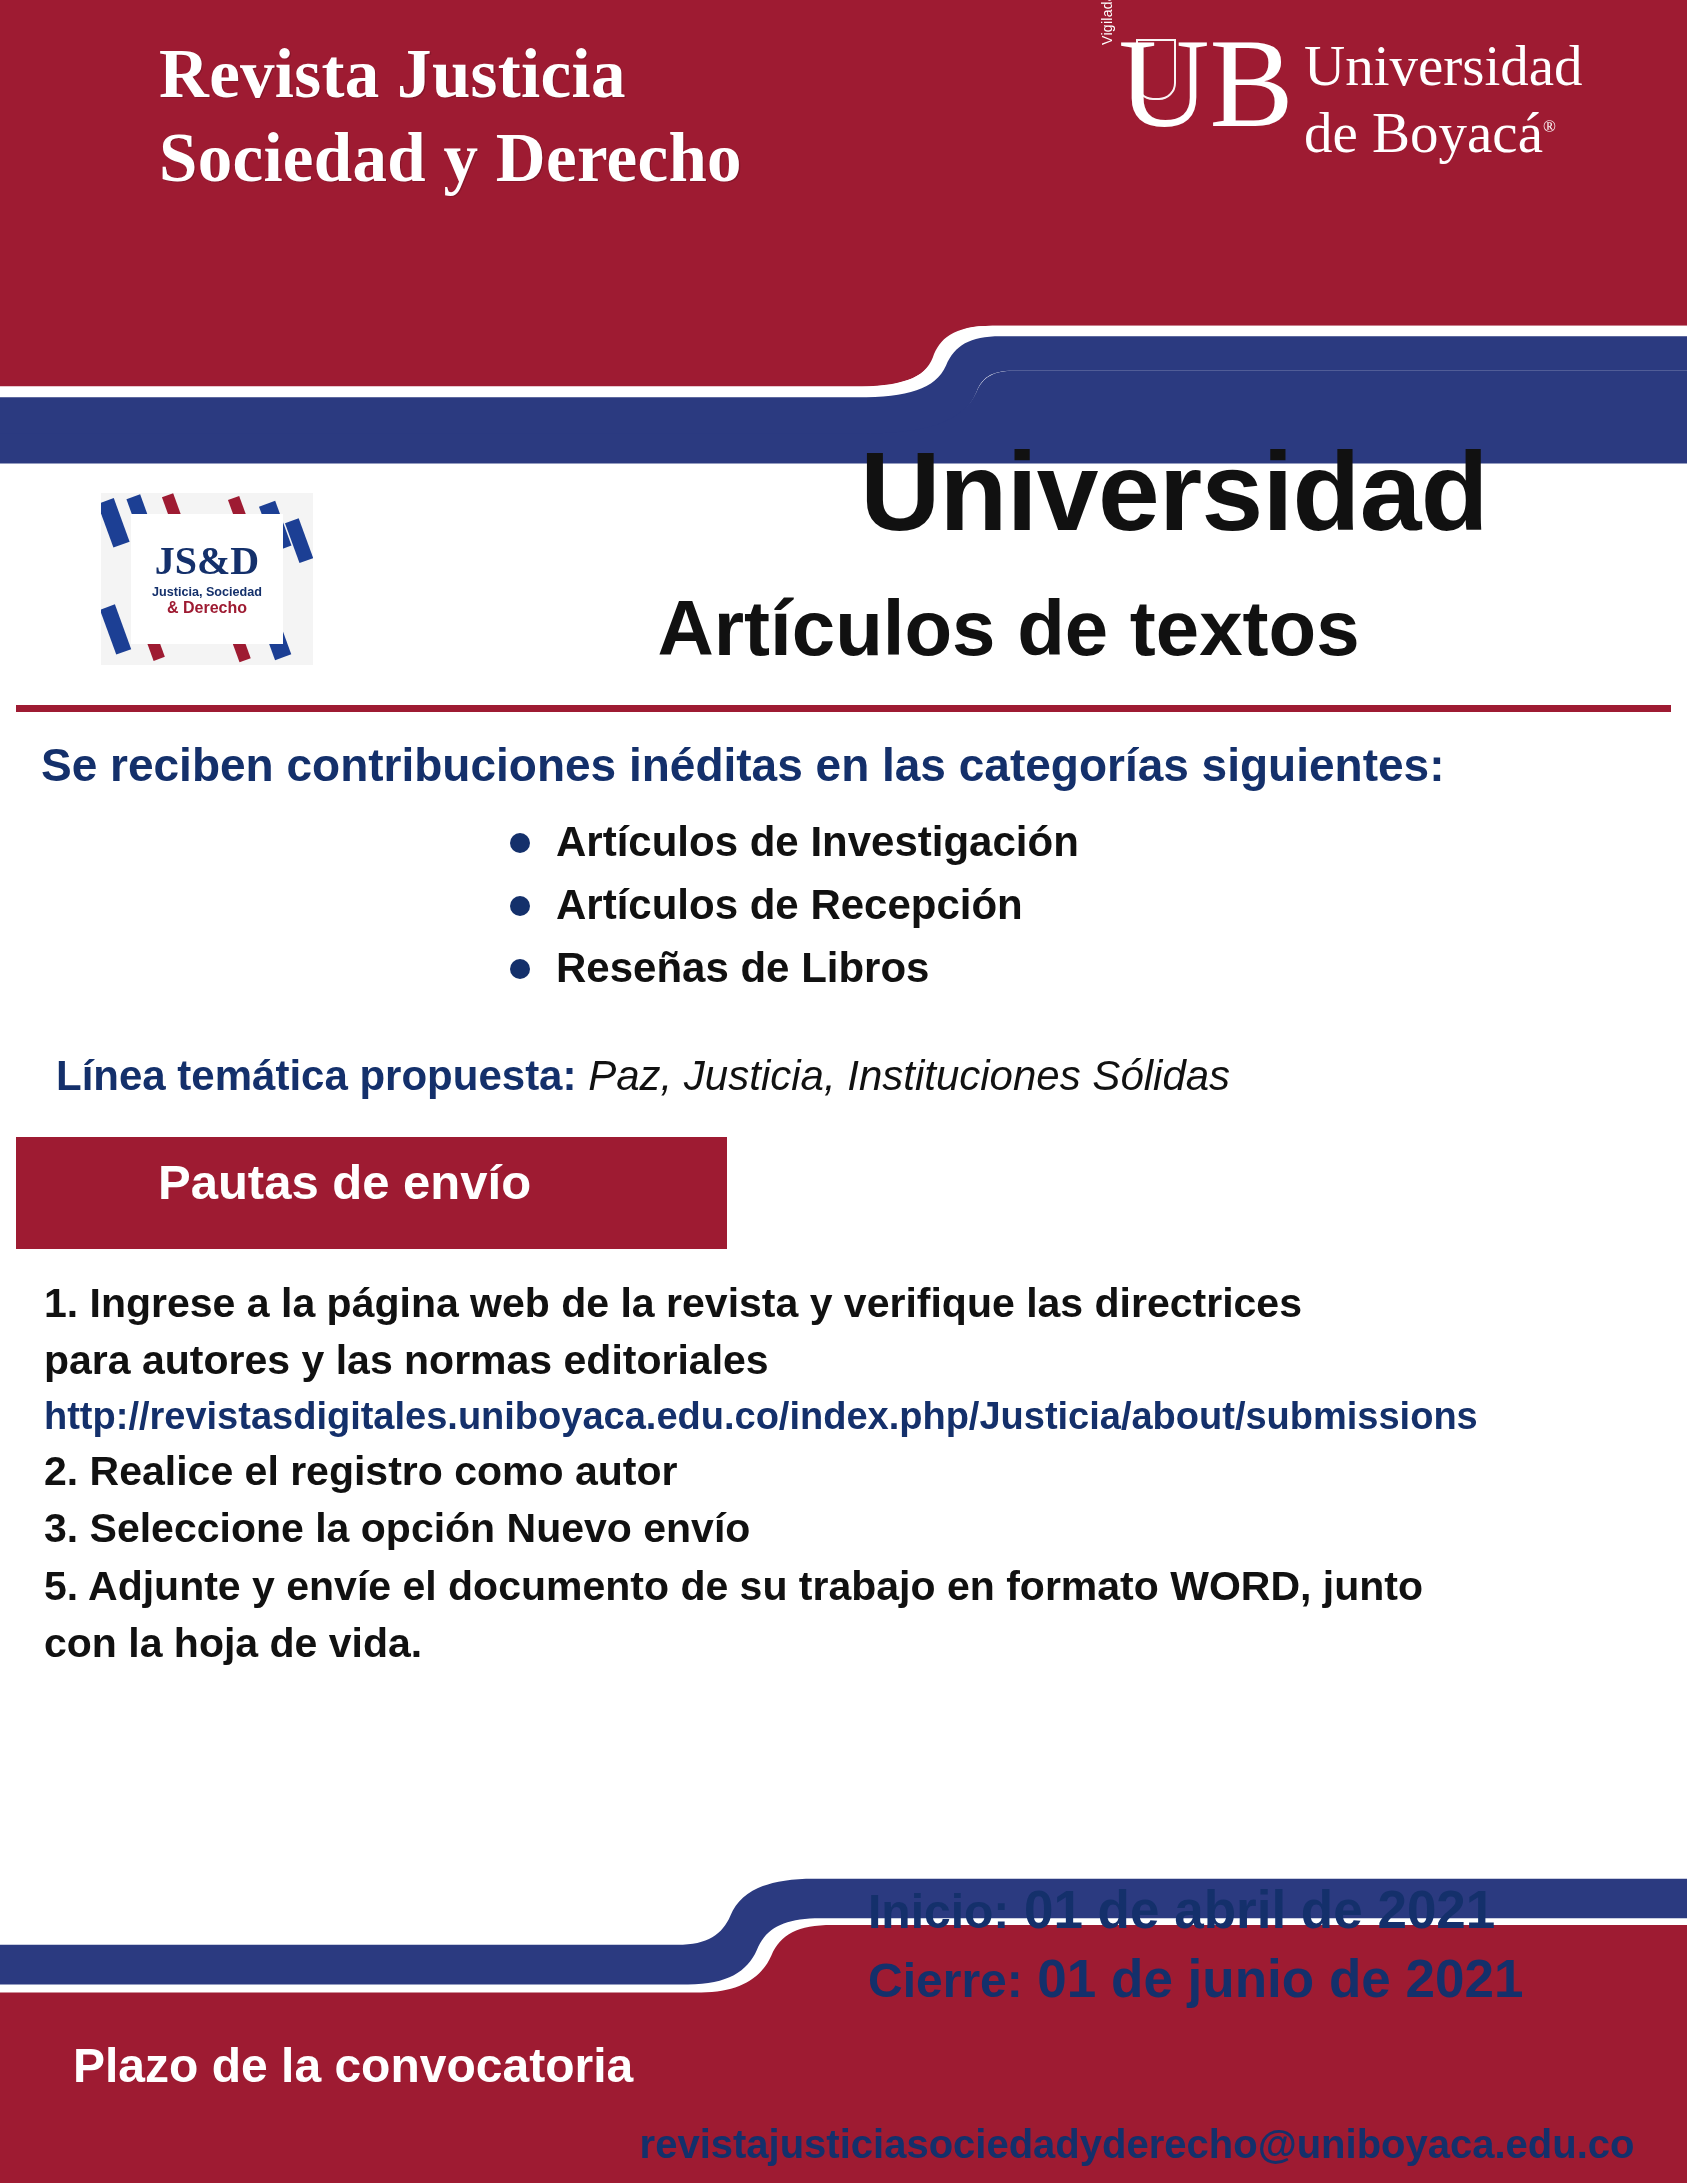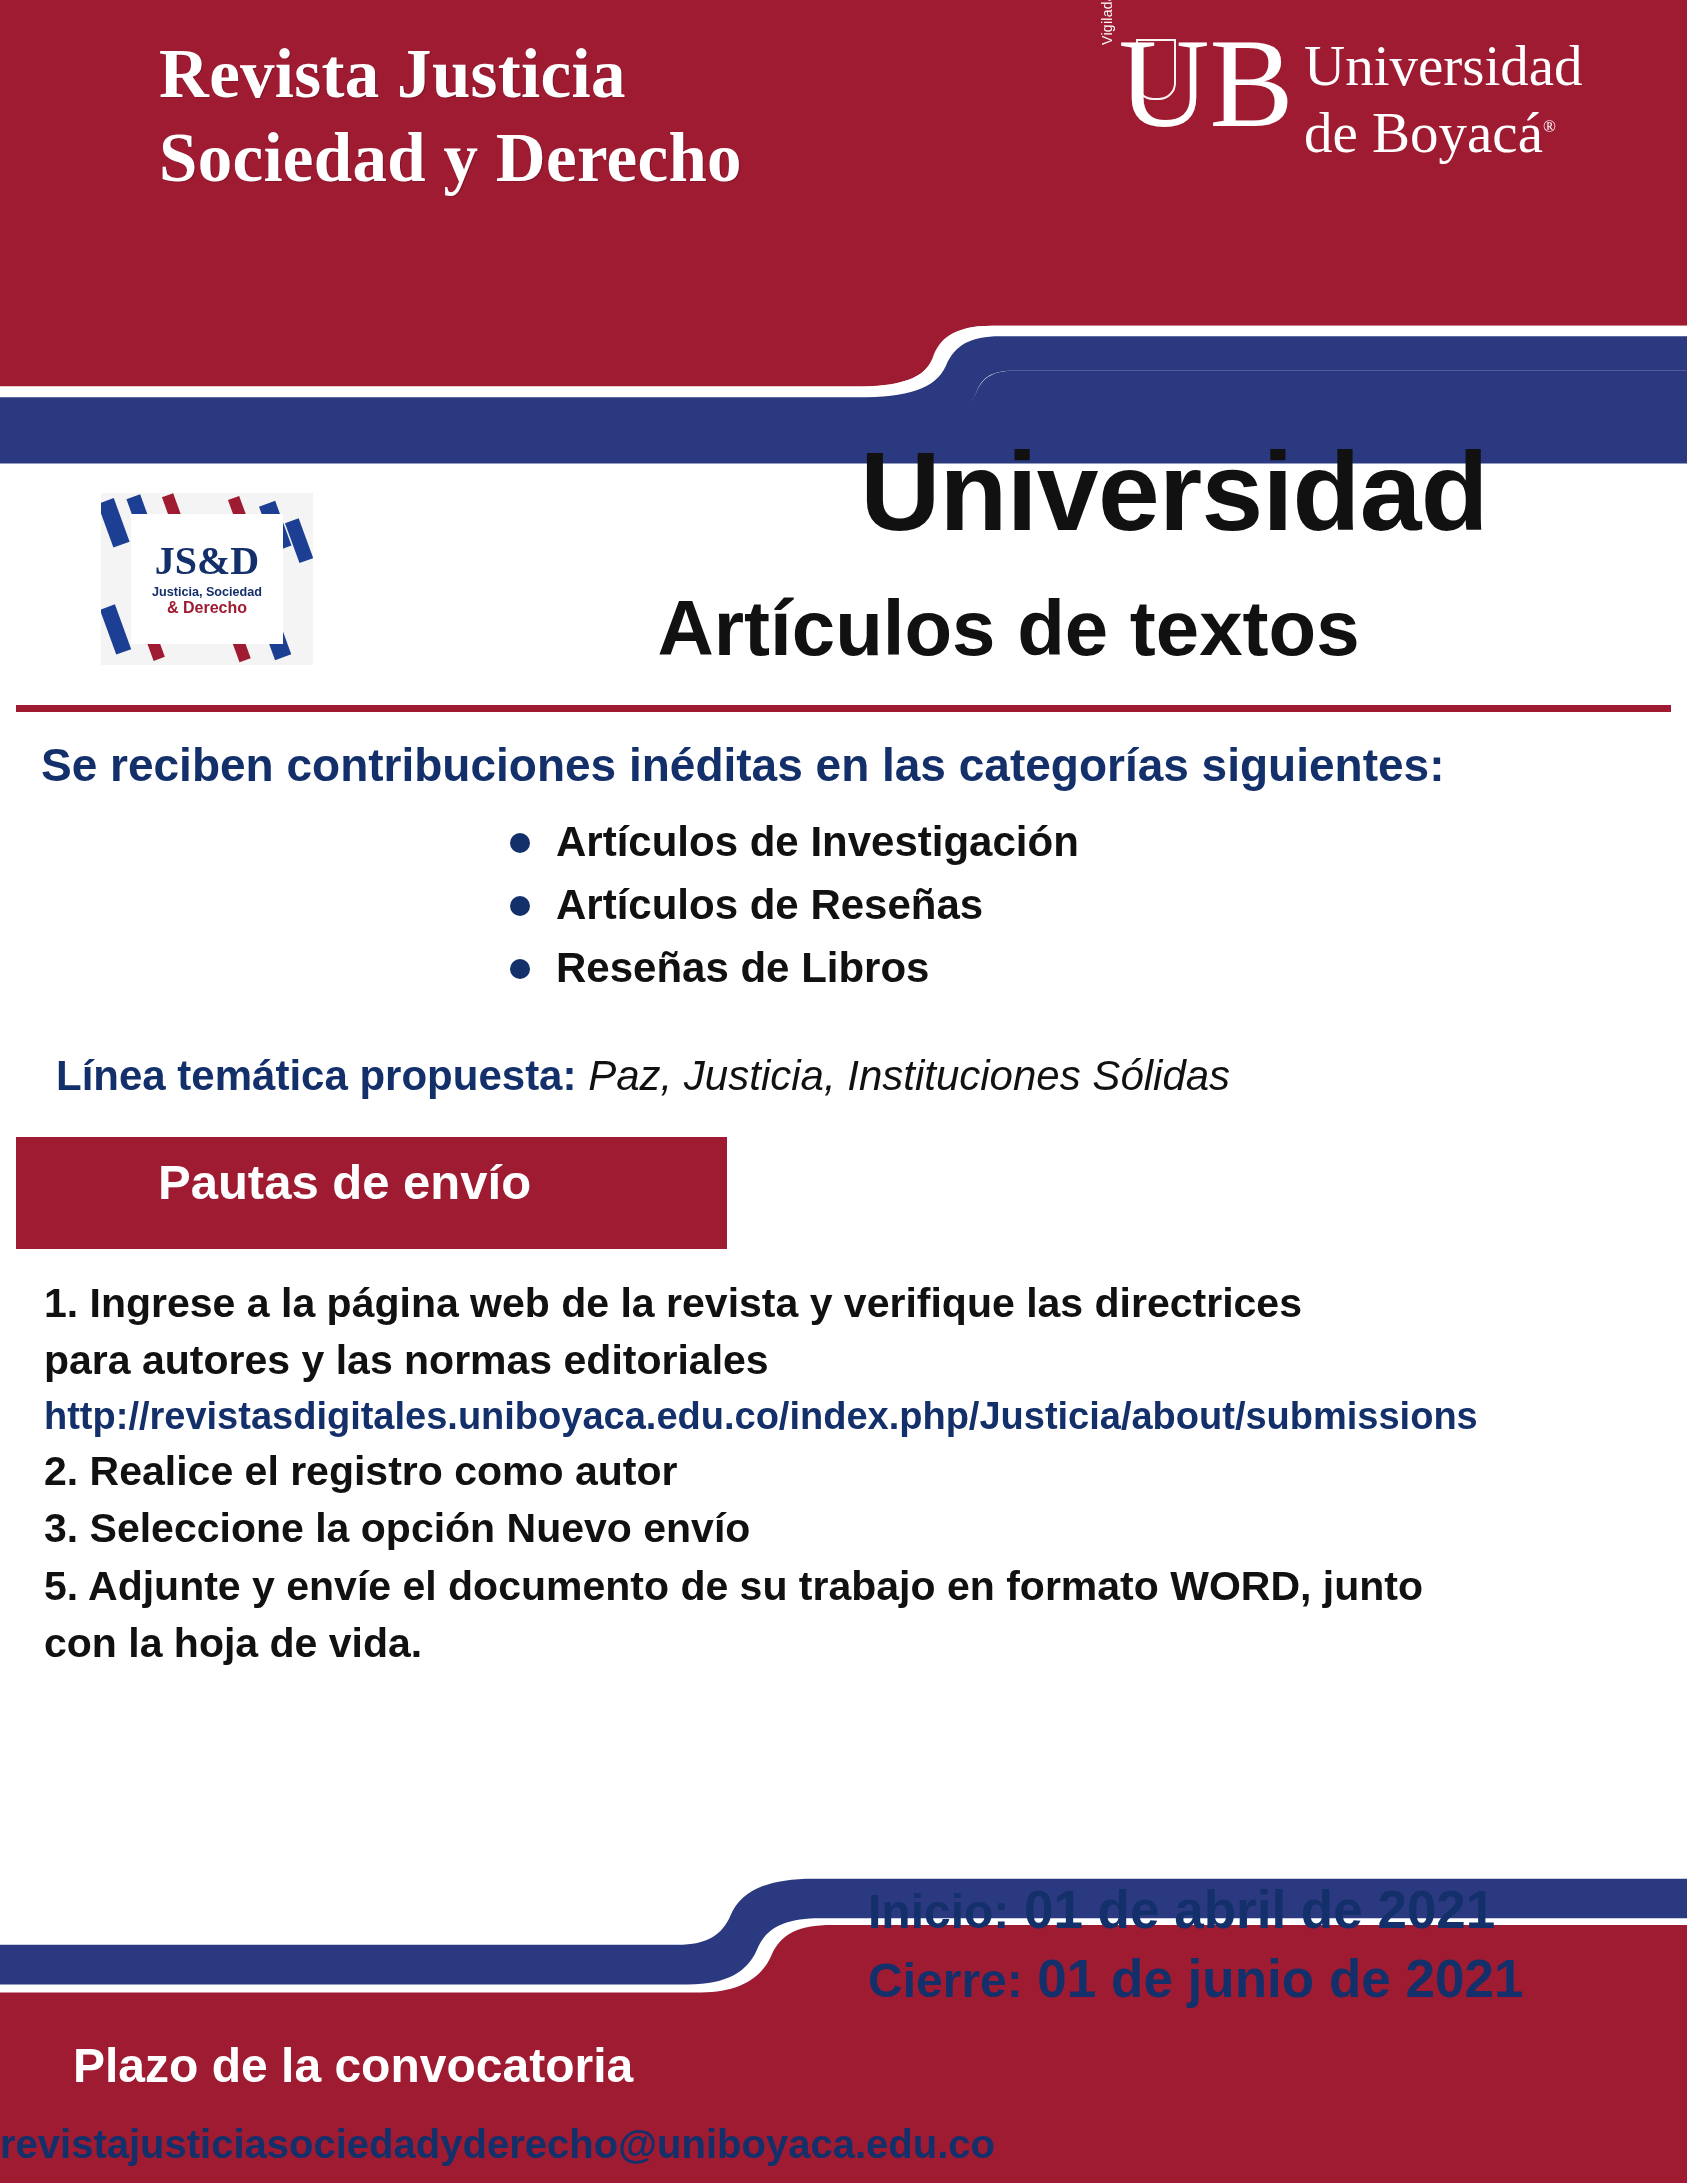--- a/index.html
+++ b/index.html
@@ -304,20 +304,21 @@
   }
   .date-val {
     font-size: 53px;
     font-weight: bold;
     color: #14306b;
   }
   .email {
     position: absolute;
     left: 0; top: 2122px;
     width: 1661px;
+    text-align: right;
     font-size: 40px;
     font-weight: bold;
     color: #14306b;
     padding-right: 26.5px;
     box-sizing: border-box;
   }
 </style>
 </head>
 <body>
 
@@ -393,21 +394,21 @@
   <div class="red-rule"></div>
 
   <div class="cats-intro">Se reciben contribuciones inéditas en las categorías siguientes:</div>
   <div class="cat-list">
     <div class="cat-item">
       <span class="dot"></span>
       <span>Artículos de Investigación</span>
     </div>
     <div class="cat-item">
       <span class="dot"></span>
-      <span>Artículos de Reseñas</span>
+      <span>Artículos de Recepción</span>
     </div>
     <div class="cat-item">
       <span class="dot"></span>
       <span>Reseñas de Libros</span>
     </div>
   </div>
 
   <div class="linea">
     <span class="lbl">Línea temática propuesta:</span>
     <span class="val">Paz, Justicia, Instituciones Sólidas</span>

